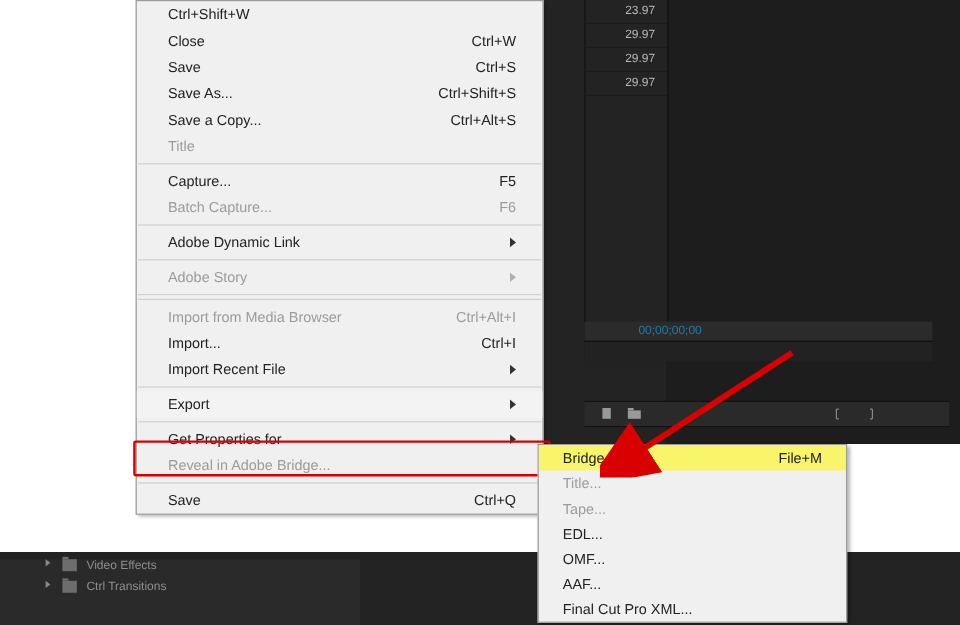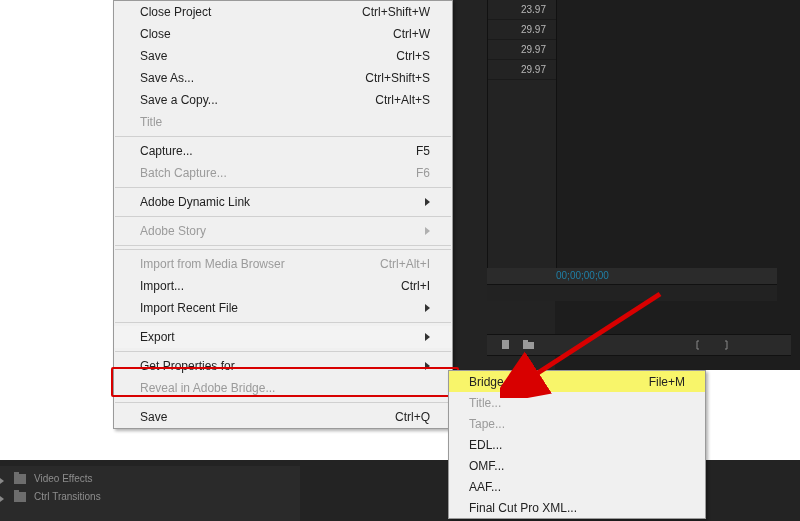--- a/index.html
+++ b/index.html
@@ -2,26 +2,26 @@
 <html><head>
 <meta charset="utf-8">
 <style>
   html,body{margin:0;padding:0;width:800px;height:521px;background:#fff;font-family:"Segoe UI",Tahoma,sans-serif;font-size:12px;overflow:hidden}
   .app{position:relative;width:800px;height:521px;background:#fff}
   .dark-panel{position:absolute;background:#232323}
   .right-col{left:487px;top:0;width:68px;height:300px;border-left:1px solid #111;border-right:1px solid #111}
   .right-col .cell{height:19px;line-height:19px;text-align:right;padding-right:10px;color:#b8b8b8;font-size:10px;border-bottom:1px solid #1a1a1a}
   .frame-tab{position:absolute;left:490px;top:0;color:#8a8a8a;font-size:10px;padding:2px 4px;border-bottom:1px solid #111}
   .tc-strip{position:absolute;left:487px;top:268px;width:290px;height:16px;background:#2b2b2b;color:#1f7fa6;font-size:10px;line-height:16px}
-  .tc-strip span{margin-left:69px}
+  .tc-strip span{margin-left:45px}
   .tc-bar{position:absolute;left:487px;top:284px;width:290px;height:16px;background:#222;border-top:1px solid #111}
   .tool-row{position:absolute;left:487px;top:334px;width:290px;height:20px;background:#2a2a2a;border-top:1px solid #111;border-bottom:1px solid #111;display:flex;align-items:center;gap:10px;padding-left:14px}
   .tool-row .ico{width:12px;height:12px;display:block}
   .side-panel{position:absolute;left:0;top:466px;width:300px;height:55px;background:#2a2a2a;color:#8e8e8e;font-size:10px}
-  .side-panel .row{display:flex;align-items:flex-end;height:18px;gap:8px}
+  .side-panel .row{display:flex;align-items:flex-start;height:18px;padding-left:38px;gap:8px}
   .folder{width:12px;height:10px;background:#6d6d6d;position:relative}
   .folder::before{content:"";position:absolute;top:-2px;left:0;width:5px;height:2px;background:#6d6d6d}
   .tri{width:0;height:0;border-left:4px solid #888;border-top:3px solid transparent;border-bottom:3px solid transparent;margin-right:2px}
 
   
   .menu{position:absolute;left:113px;top:0;width:338px;background:#f0f0f0;border:1px solid #9a9a9a;box-shadow:2px 2px 3px rgba(0,0,0,.3)}
   .menu .item{display:flex;align-items:center;height:22px;padding:0 22px 0 26px;color:#222;cursor:default}
   .menu .item.disabled{color:#9b9b9b}
   .menu .item .lbl{flex:1}
   .menu .item .sc{color:#222;font-size:12px}
@@ -91,21 +91,20 @@
     </div>
     <div class="row">
       <span class="tri"></span>
       <span class="folder"></span>
       <span>Ctrl Transitions</span>
     </div>
   </div>
 
   <div class="menu" id="main-menu">
       <div class="item">
-        <span class="lbl">Close Project</span>
         <span class="sc">Ctrl+Shift+W</span>
       </div>
       <div class="item">
         <span class="lbl">Close</span>
         <span class="sc">Ctrl+W</span>
       </div>
       <div class="item">
         <span class="lbl">Save</span>
         <span class="sc">Ctrl+S</span>
       </div>

